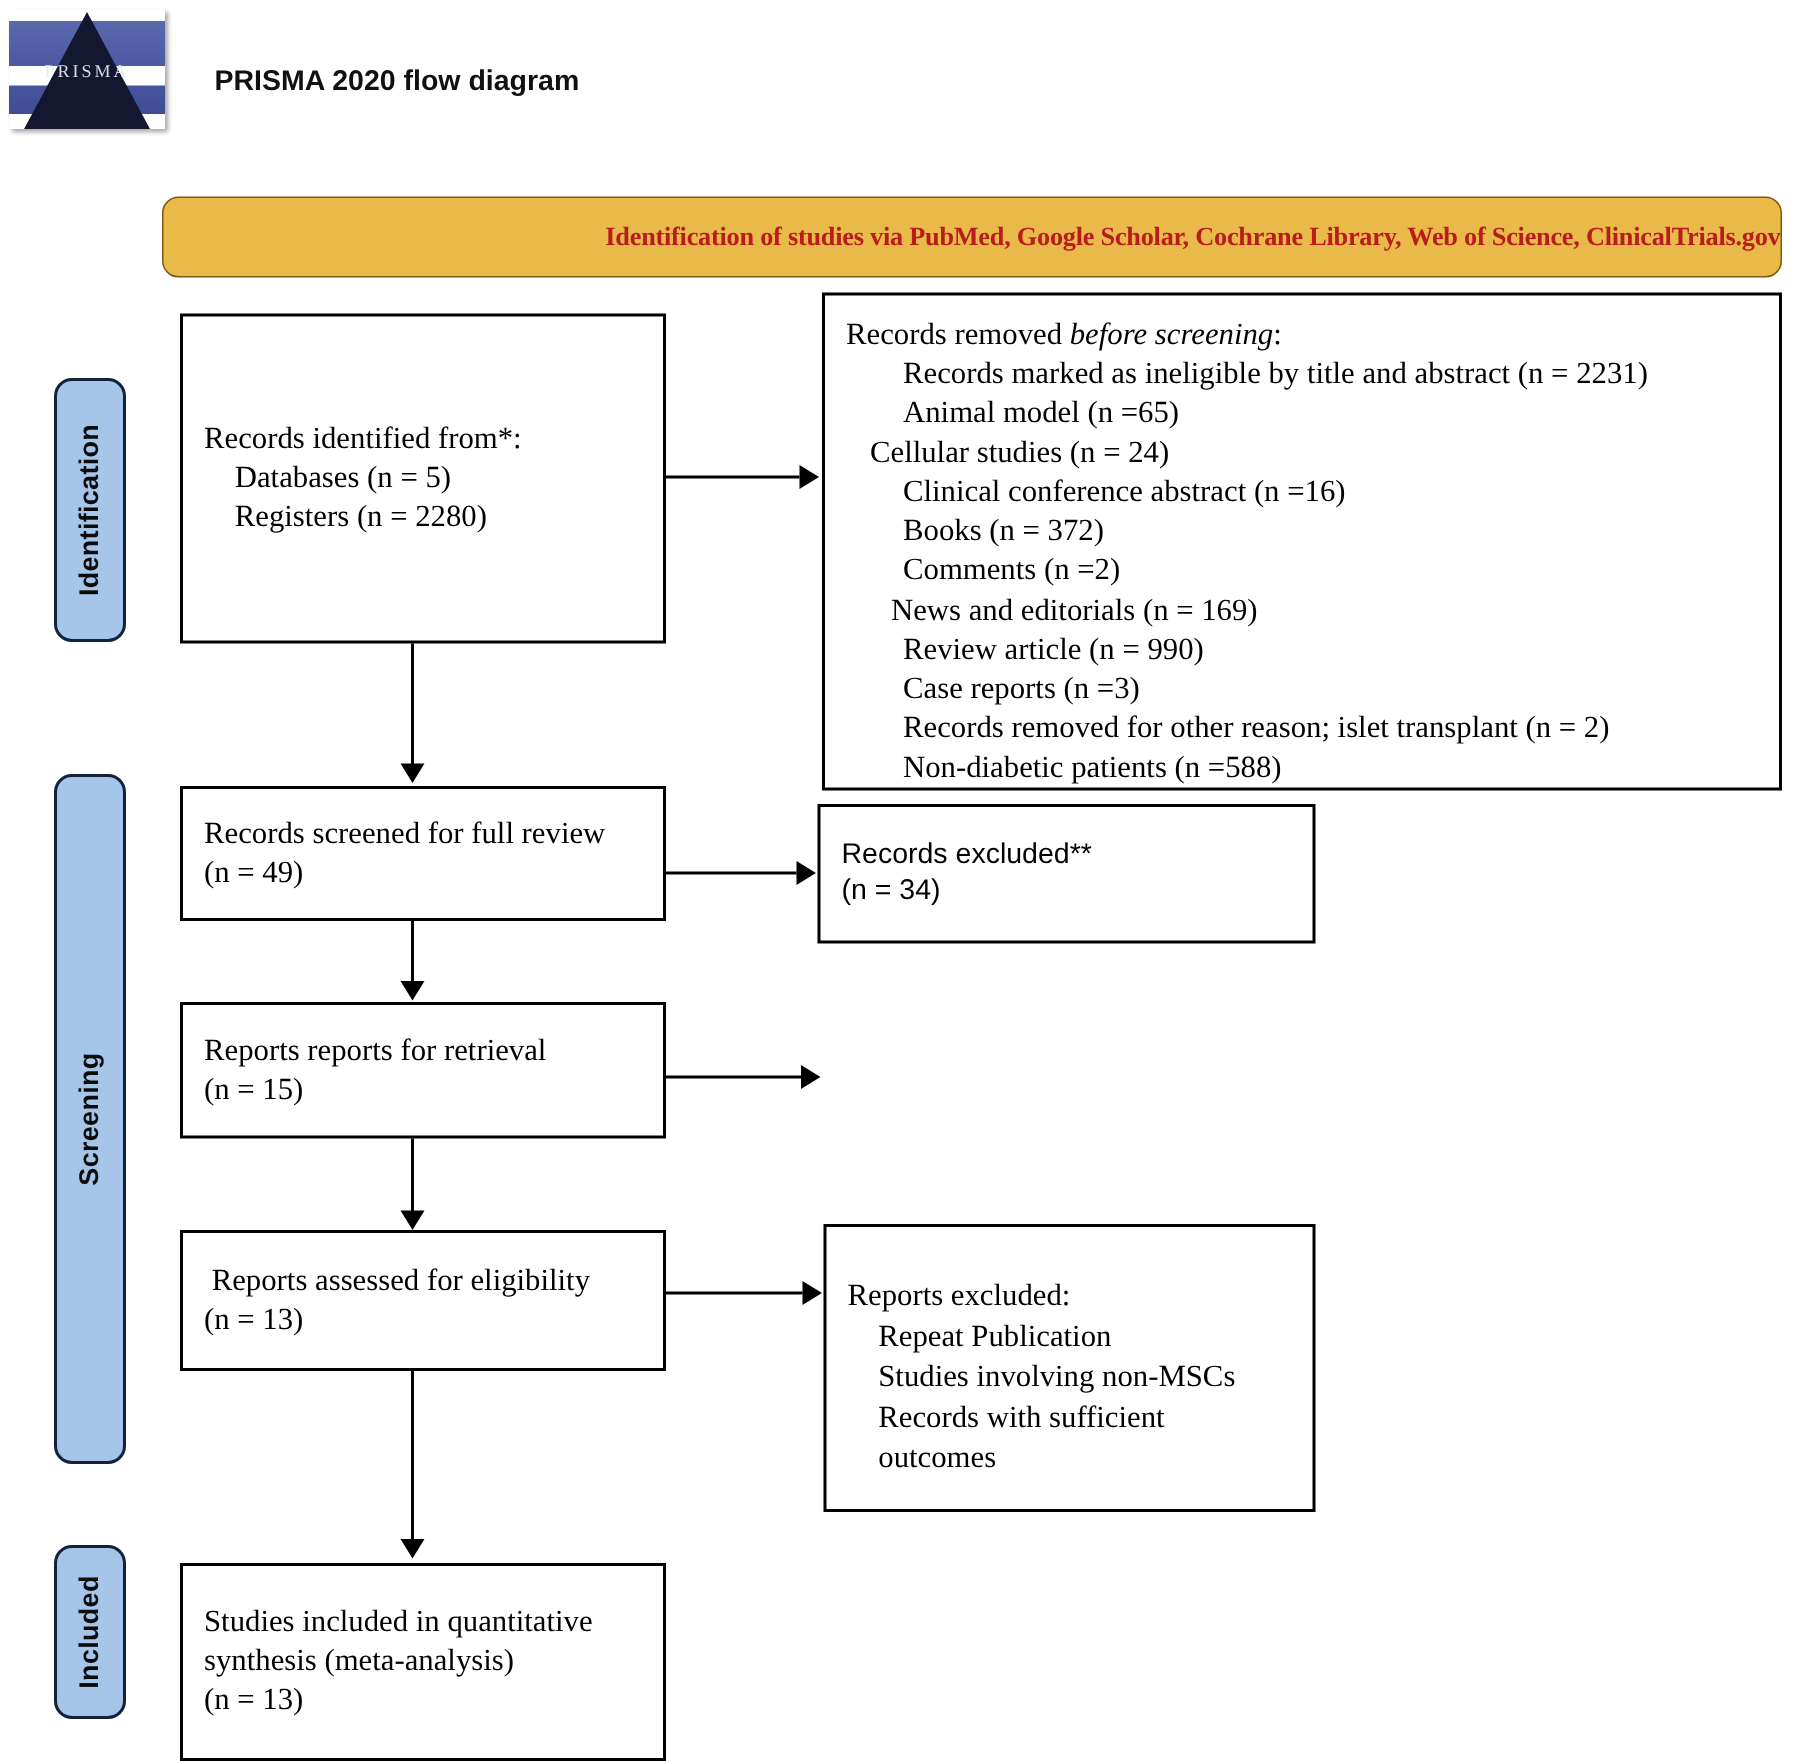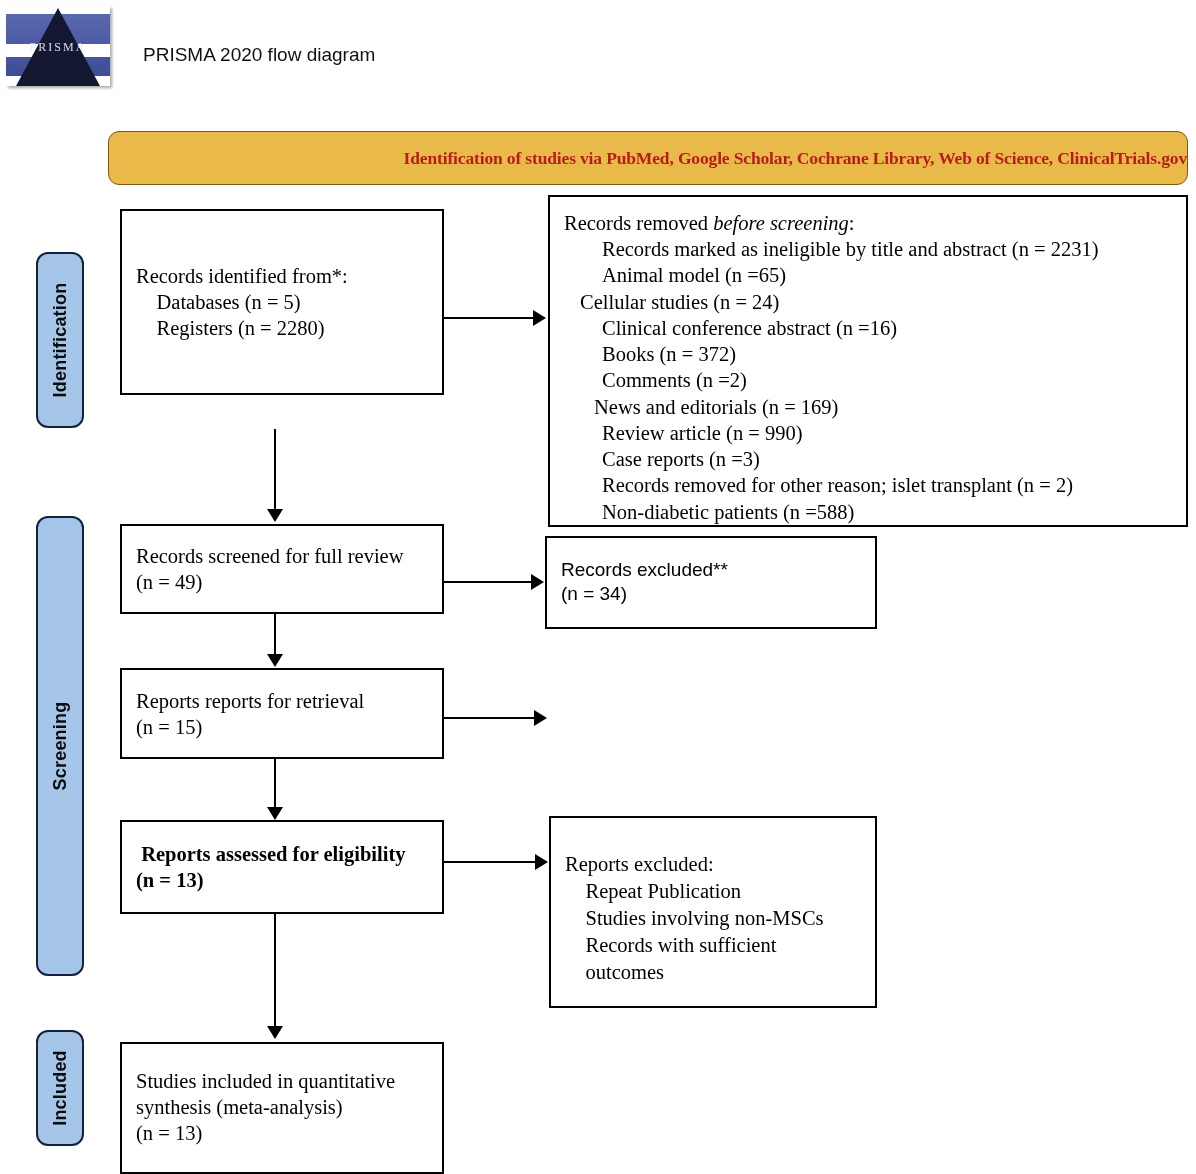--- a/index.html
+++ b/index.html
@@ -35,21 +35,21 @@
   .logo .word{
     position:absolute;left:0;top:34px;width:104px;
     text-align:center;
     font-family:"Liberation Serif", serif;
     font-size:12px;letter-spacing:2px;color:#e9e9f2;
     opacity:.92;
   }
   .doc-title{
     position:absolute;left:143px;top:44px;
     font-family:"Liberation Sans", sans-serif;
-    font-weight:normal;font-size:19px;color:#111;
+    font-weight:bold;font-size:19px;color:#111;
     white-space:nowrap;
   }
 
   
   .banner{
     position:absolute;left:108px;top:131px;width:1080px;height:54px;
     background:#e9b949;
     border:1.6px solid #7a5c10;
     border-radius:11px;
     box-sizing:border-box;
@@ -92,31 +92,31 @@
   }
   .box .txt{
     position:absolute;left:14px;right:8px;
     font-size:20.5px;line-height:1.28;
     white-space:pre-wrap;
   }
   .serif .txt{font-family:"Liberation Serif", serif;}
   .sans  .txt{font-family:"Liberation Sans", sans-serif;font-size:19px;line-height:1.3;}
 
   
-  #box-identified      {left:120px;top:209px;width:324px;height:186px;}
+  #box-identified      {left:120px;top:209px;width:324px;height:220px;}
   #box-identified .txt {top:50%;transform:translateY(-50%);}
 
   #box-screened        {left:120px;top:524px;width:324px;height:90px;}
   #box-screened .txt   {top:50%;transform:translateY(-50%);}
 
   #box-sought          {left:120px;top:668px;width:324px;height:91px;}
   #box-sought .txt     {top:50%;transform:translateY(-50%);}
 
   #box-assessed        {left:120px;top:820px;width:324px;height:94px;}
-  #box-assessed .txt   {top:50%;transform:translateY(-50%);font-weight:bold;}
+  #box-assessed .txt   {top:50%;transform:translateY(-50%);}
 
   #box-included        {left:120px;top:1042px;width:324px;height:132px;}
   #box-included .txt   {top:24px;}
 
   
   #box-removed         {left:548px;top:195px;width:640px;height:332px;}
   #box-removed .txt    {top:13px;}
 
   #box-excluded        {left:545px;top:536px;width:332px;height:93px;}
   #box-excluded .txt   {top:50%;transform:translateY(-50%);}

